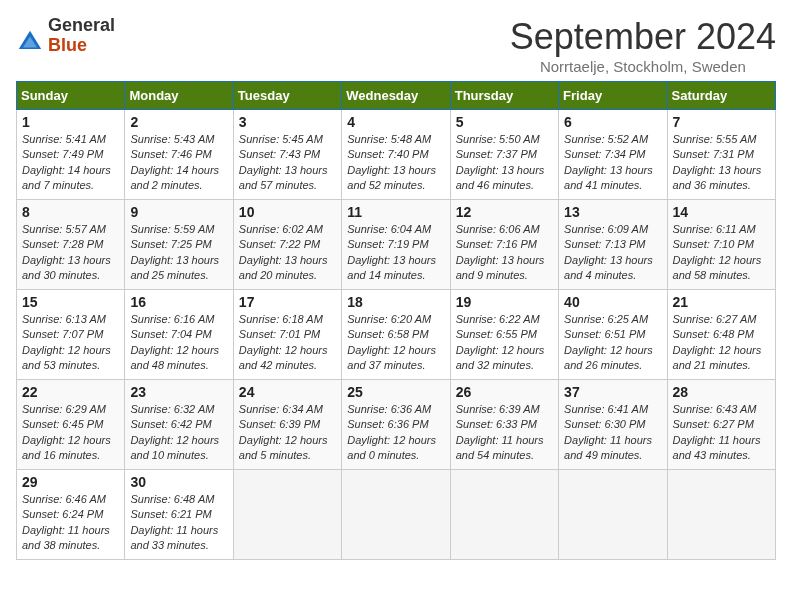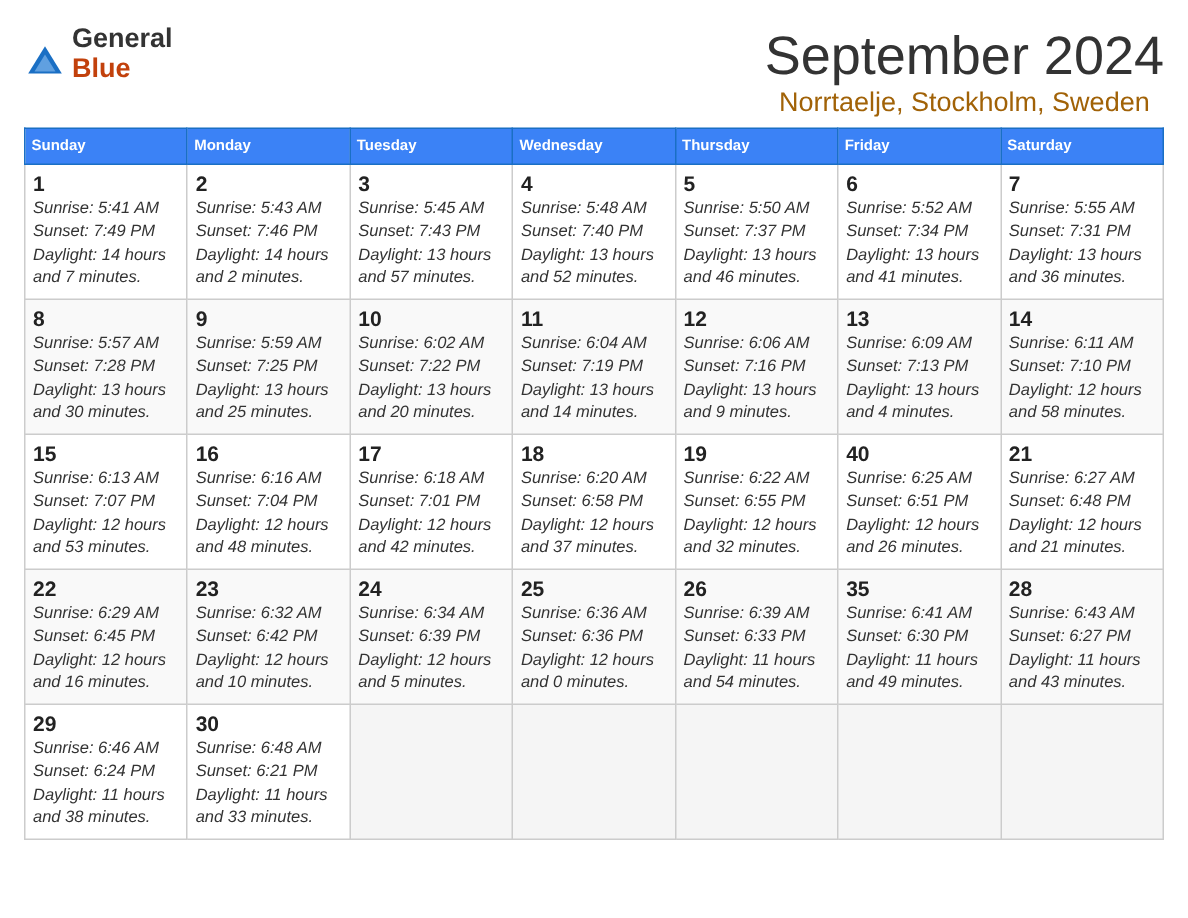--- a/index.html
+++ b/index.html
@@ -36,34 +36,34 @@
     }
     .title-block {
       text-align: center;
     }
     .month-title {
       font-size: 36px;
       font-weight: normal;
       color: #333;
     }
     .location {
-      font-size: 18px;
-      color: #a16207;
+      font-size: 15px;
+      color: #737373;
     }
     table {
       width: 100%;
       border-collapse: collapse;
       font-size: 11px;
     }
     th {
-      background-color: #3b82f6;
+      background-color: #4d7c0f;
       color: #fff;
       padding: 6px 4px;
       text-align: left;
-      font-size: 10px;
+      font-size: 13px;
       font-weight: bold;
       border: 1px solid #1a6fc4;
     }
     td {
       border: 1px solid #ccc;
       vertical-align: top;
       padding: 4px 5px;
       height: 90px;
       width: 108px;
       background: #fff;
@@ -150,21 +150,21 @@
         <td><span class="day-num">19</span><span class="cell-text">Sunrise: 6:22 AM<br>Sunset: 6:55 PM<br>Daylight: 12 hours<br>and 32 minutes.</span></td>
         <td><span class="day-num">40</span><span class="cell-text">Sunrise: 6:25 AM<br>Sunset: 6:51 PM<br>Daylight: 12 hours<br>and 26 minutes.</span></td>
         <td><span class="day-num">21</span><span class="cell-text">Sunrise: 6:27 AM<br>Sunset: 6:48 PM<br>Daylight: 12 hours<br>and 21 minutes.</span></td>
       </tr>
       <tr class="week-row">
         <td><span class="day-num">22</span><span class="cell-text">Sunrise: 6:29 AM<br>Sunset: 6:45 PM<br>Daylight: 12 hours<br>and 16 minutes.</span></td>
         <td><span class="day-num">23</span><span class="cell-text">Sunrise: 6:32 AM<br>Sunset: 6:42 PM<br>Daylight: 12 hours<br>and 10 minutes.</span></td>
         <td><span class="day-num">24</span><span class="cell-text">Sunrise: 6:34 AM<br>Sunset: 6:39 PM<br>Daylight: 12 hours<br>and 5 minutes.</span></td>
         <td><span class="day-num">25</span><span class="cell-text">Sunrise: 6:36 AM<br>Sunset: 6:36 PM<br>Daylight: 12 hours<br>and 0 minutes.</span></td>
         <td><span class="day-num">26</span><span class="cell-text">Sunrise: 6:39 AM<br>Sunset: 6:33 PM<br>Daylight: 11 hours<br>and 54 minutes.</span></td>
-        <td><span class="day-num">35</span><span class="cell-text">Sunrise: 6:41 AM<br>Sunset: 6:30 PM<br>Daylight: 11 hours<br>and 49 minutes.</span></td>
+        <td><span class="day-num">37</span><span class="cell-text">Sunrise: 6:41 AM<br>Sunset: 6:30 PM<br>Daylight: 11 hours<br>and 49 minutes.</span></td>
         <td><span class="day-num">28</span><span class="cell-text">Sunrise: 6:43 AM<br>Sunset: 6:27 PM<br>Daylight: 11 hours<br>and 43 minutes.</span></td>
       </tr>
       <tr class="week-row">
         <td><span class="day-num">29</span><span class="cell-text">Sunrise: 6:46 AM<br>Sunset: 6:24 PM<br>Daylight: 11 hours<br>and 38 minutes.</span></td>
         <td><span class="day-num">30</span><span class="cell-text">Sunrise: 6:48 AM<br>Sunset: 6:21 PM<br>Daylight: 11 hours<br>and 33 minutes.</span></td>
         <td class="empty"></td>
         <td class="empty"></td>
         <td class="empty"></td>
         <td class="empty"></td>
         <td class="empty"></td>

